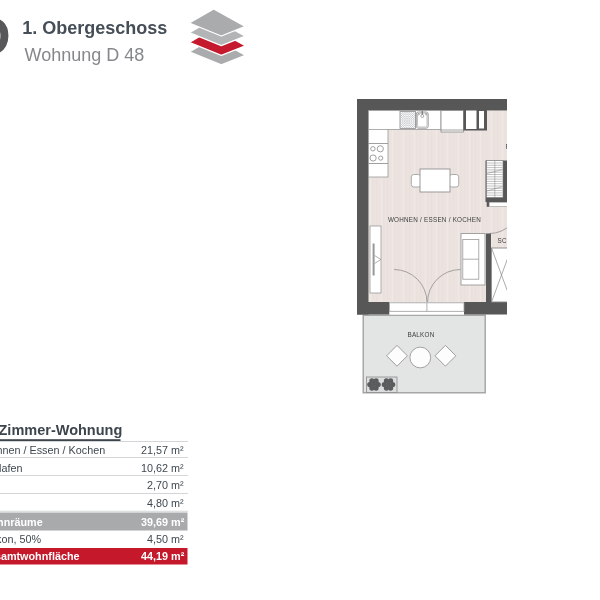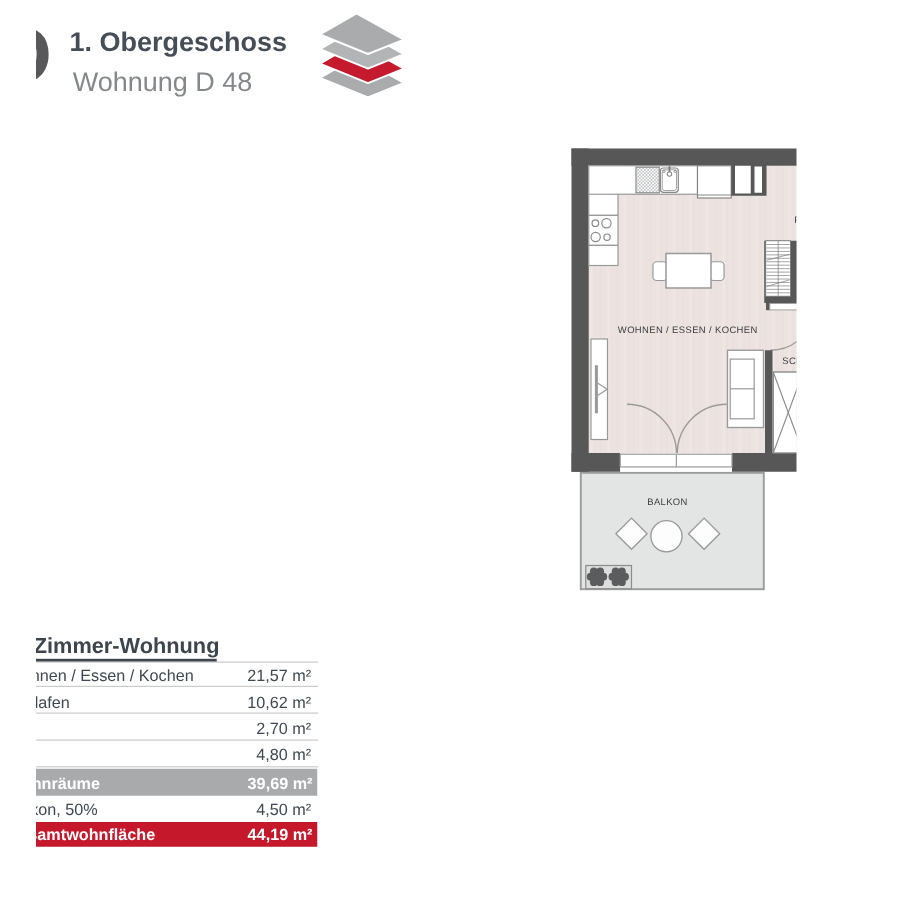--- a/index.html
+++ b/index.html
@@ -1,16 +1,16 @@
 <!DOCTYPE html>
 <html><head>
 <meta charset="utf-8">
 <style>
   html,body{margin:0;padding:0;background:#fff;}
-  #page{position:relative;width:507px;height:600px;overflow:hidden;font-family:"Liberation Sans",sans-serif;margin-left:24px;}
+  #page{position:relative;width:507px;height:600px;overflow:hidden;font-family:"Liberation Sans",sans-serif;}
   svg{position:absolute;left:0;top:0;}
   text{font-family:"Liberation Sans",sans-serif;}
 </style>
 </head>
 <body>
 <div id="page">
 <svg width="600" height="600" viewBox="0 0 600 600">
   <defs>
     <pattern id="wood" width="11" height="20" patternUnits="userSpaceOnUse">
       <rect width="11" height="20" fill="#ece3e0"></rect>

